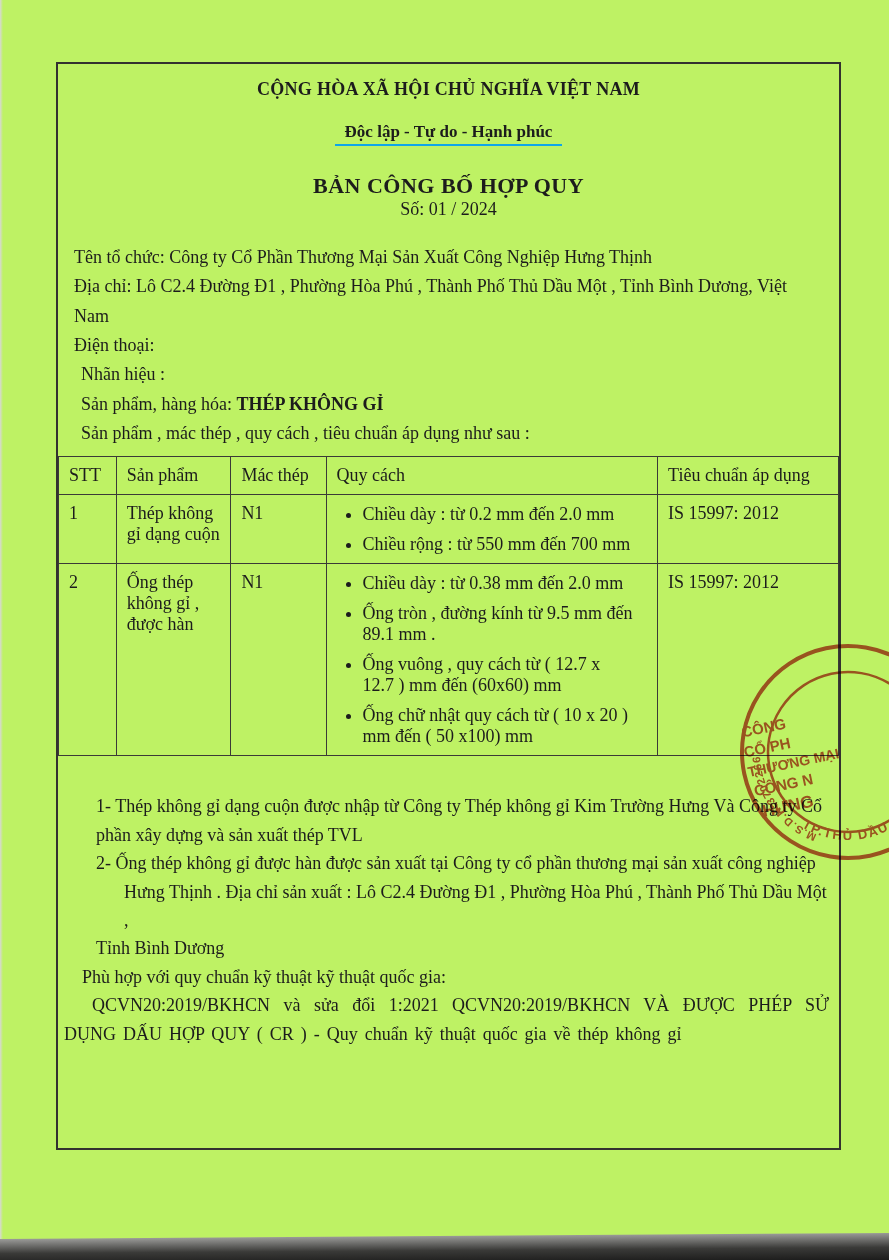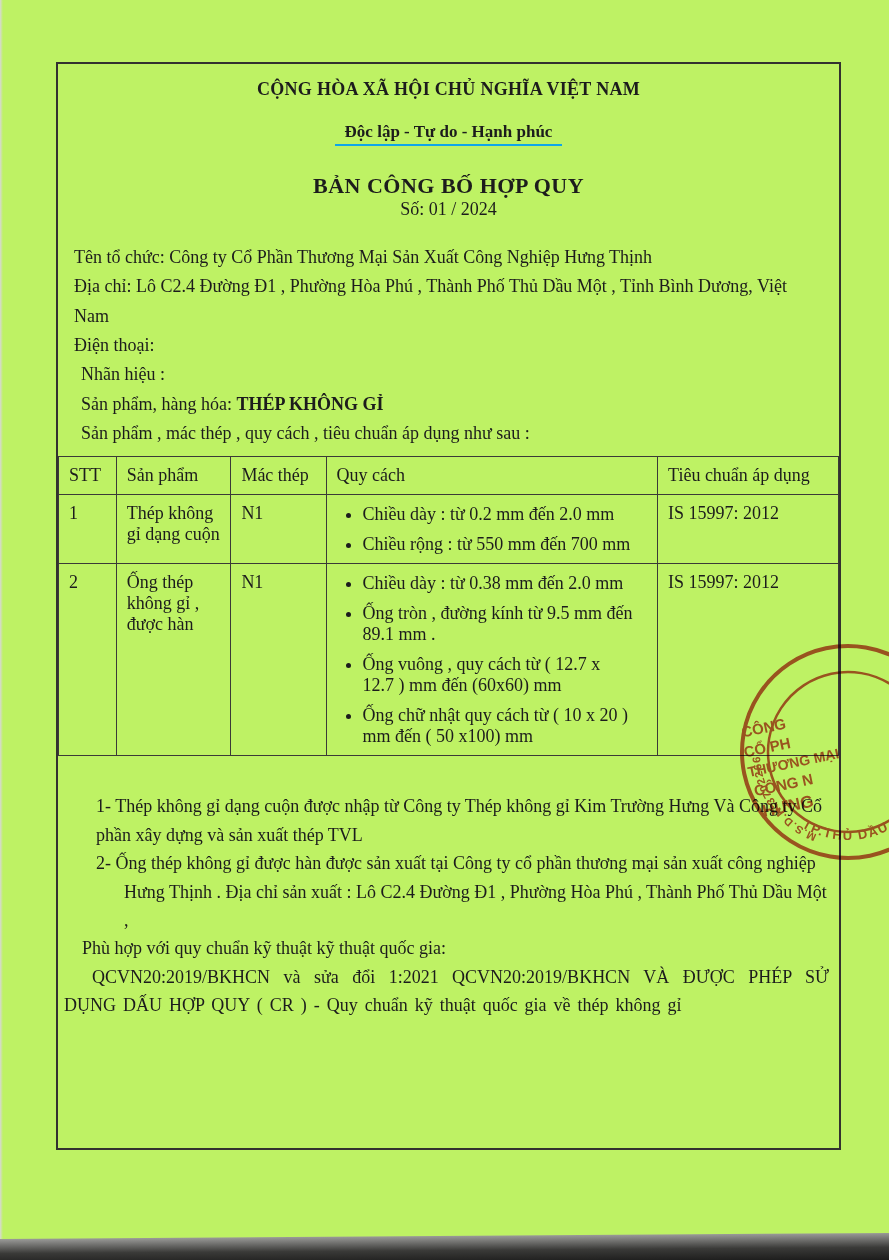--- a/index.html
+++ b/index.html
@@ -138,20 +138,21 @@
             </ul>
           </td>
           <td>IS 15997: 2012</td>
         </tr>
       </tbody>
     </table>
 
     <div class="notes">
       <p class="note1">1-  Thép không gỉ dạng cuộn được nhập từ Công ty Thép không gỉ Kim Trường Hưng Và Công ty Cổ phần xây dựng và sản xuất thép TVL</p>
       <p class="note2">2-  Ống thép không gỉ được hàn được sản xuất tại Công ty cổ phần thương mại sản xuất công nghiệp Hưng Thịnh . Địa chỉ sản xuất : Lô C2.4 Đường Đ1 , Phường Hòa Phú , Thành Phố Thủ Dầu Một ,</p>
+      <p class="province">Tỉnh Bình Dương</p>
       <p class="conform">Phù hợp với quy chuẩn kỹ thuật kỹ thuật quốc gia:</p>
       <p class="regulation">QCVN20:2019/BKHCN và sửa đổi 1:2021 QCVN20:2019/BKHCN VÀ ĐƯỢC PHÉP SỬ DỤNG DẤU HỢP QUY ( CR ) -  Quy chuẩn kỹ thuật quốc gia về thép không gỉ</p>
     </div>
 
   </div>
 
   <div class="stamp">
     <svg viewBox="0 0 232 232" xmlns="http://www.w3.org/2000/svg">
       <circle cx="116" cy="116" r="106" fill="none" stroke="currentColor" stroke-width="4"></circle>
       <circle cx="116" cy="116" r="80" fill="none" stroke="currentColor" stroke-width="2.5"></circle>

